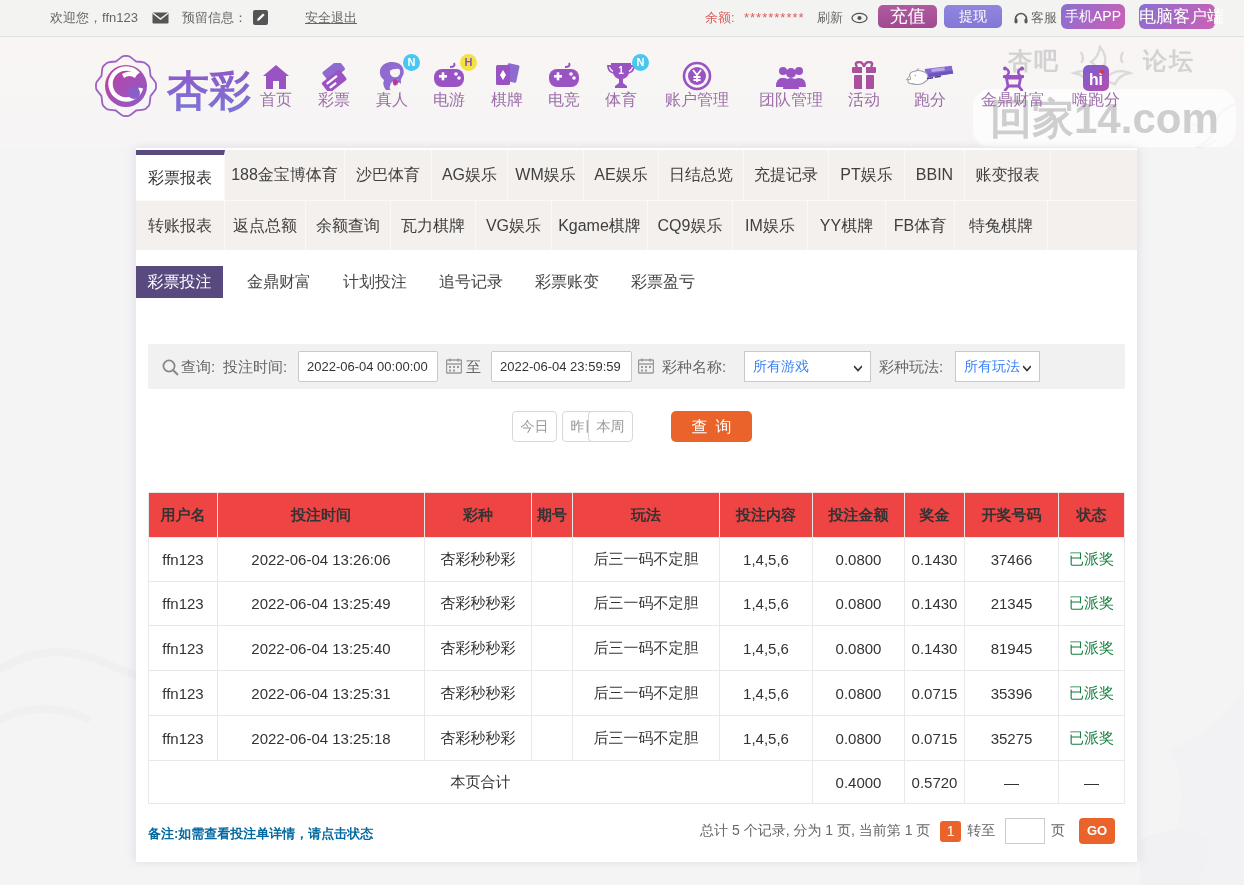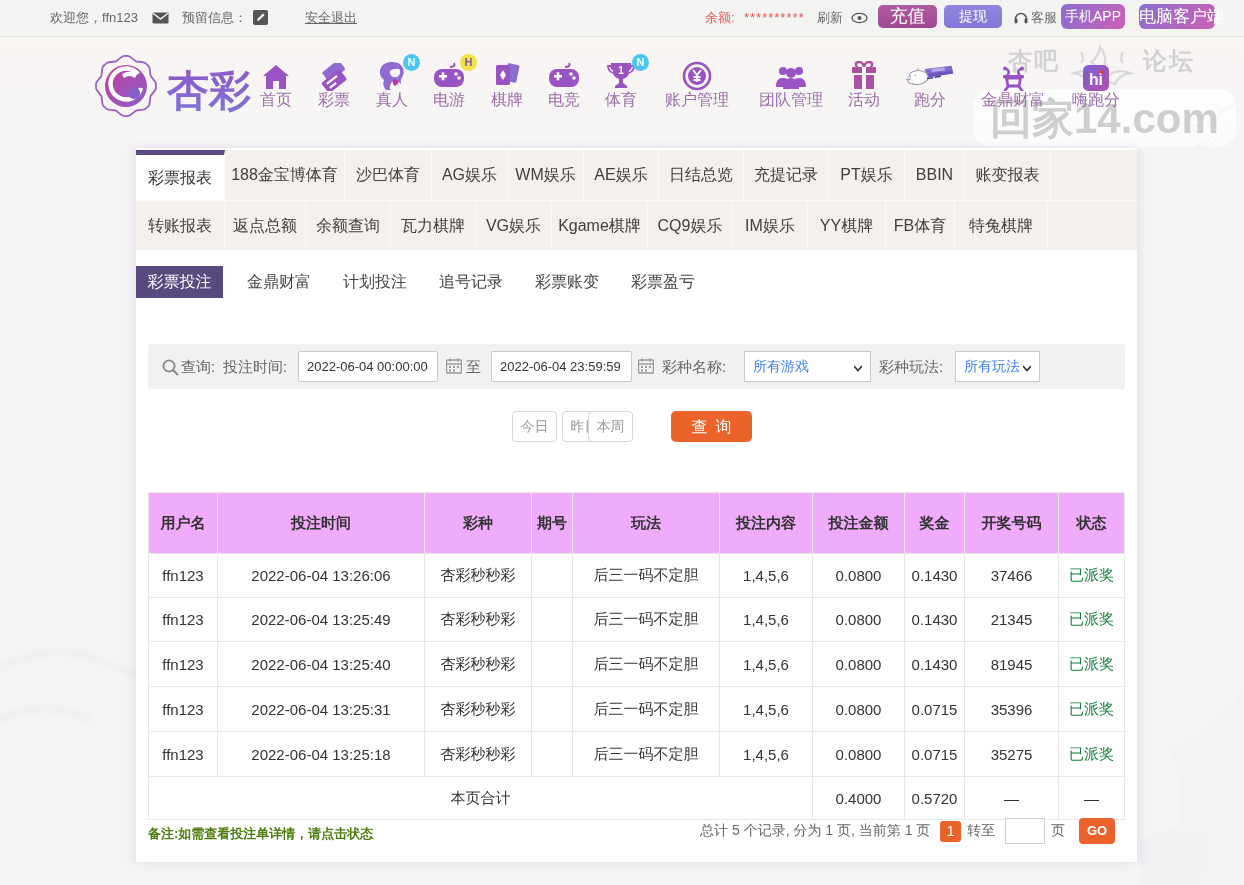--- a/index.html
+++ b/index.html
@@ -49,26 +49,26 @@
 .inp { position:absolute; top:7px; height:31px; background:#fff; border:1px solid #c9c9c9; font-size:13px; color:#333; line-height:29px; padding-left:8px; border-radius:2px; }
 .sel { position:absolute; top:7px; height:31px; background:#fff; border:1px solid #c9c9c9; font-size:14px; color:#3b82f6; line-height:29px; padding-left:8px; border-radius:0; }
 .sel .ar { position:absolute; right:8px; top:12px; width:8px; height:8px; }
 
 
 .qbtn { position:absolute; top:263px; height:31px; line-height:29px; background:#fff; border:1px solid #d8d8d8; border-radius:4px; color:#999; font-size:14px; text-align:center; width:45px; }
 #btn-q { position:absolute; left:535px; top:263px; width:81px; height:31px; background:#e9632b; border-radius:5px; color:#fff; font-size:16px; text-align:center; line-height:31px; letter-spacing:8px; text-indent:8px; }
 
 
 #tbl { position:absolute; left:12px; top:344px; width:977px; border-collapse:collapse; font-size:15px; color:#333; }
-#tbl th { background:#f0abfc; font-weight:bold; border:1px solid #e8e8e8; height:61px; text-align:center; font-size:15px; }
+#tbl th { background:#ef4444; font-weight:bold; border:1px solid #e8e8e8; height:45px; text-align:center; font-size:15px; }
 #tbl td { border:1px solid #e8e8e8; height:44px; text-align:center; } #tbl tr:nth-child(4) td, #tbl tr:nth-child(5) td, #tbl tr:nth-child(6) td { height:45px; } #tbl tr:nth-child(7) td { height:43px; }
 .st { color:#15803d; }
 
 
-#note { position:absolute; left:12px; top:677px; font-size:13px; font-weight:bold; color:#4d7c0f; }
+#note { position:absolute; left:12px; top:677px; font-size:13px; font-weight:bold; color:#0369a1; }
 #pager { position:absolute; right:22px; top:668px; height:28px; font-size:14px; color:#666; }
 
 </style>
 </head>
 <body>
 
 <svg class="abs" style="left:0px;top:615px;" width="250" height="180" viewBox="0 0 250 180" fill="none" stroke="#f0f0f1" stroke-width="8">
   <path d="M-10 60 q60 -40 120 -10 q40 20 80 10"></path>
   <path d="M-10 110 q50 -30 100 -5"></path>
 </svg>

